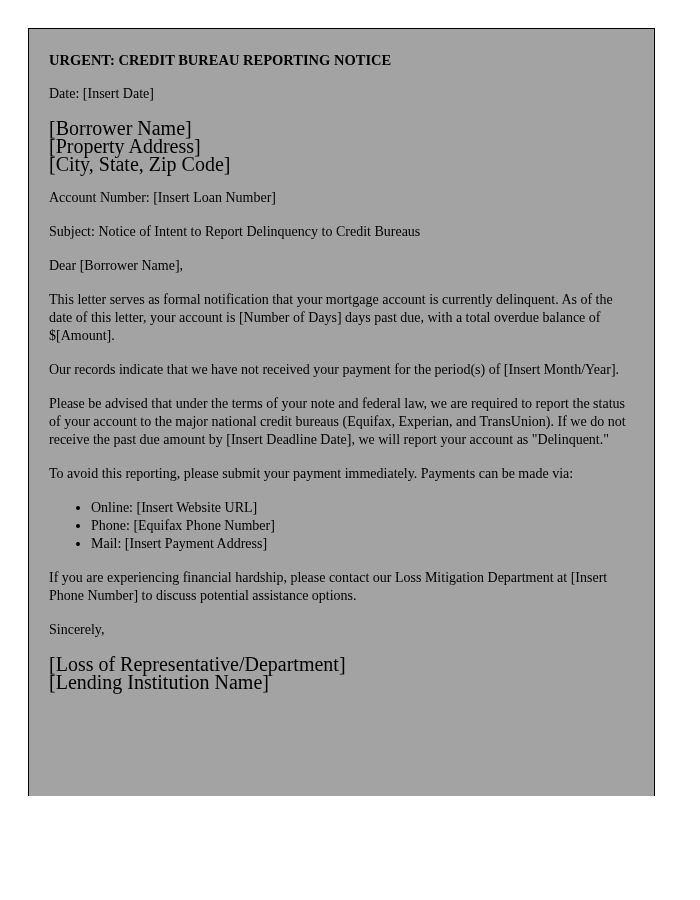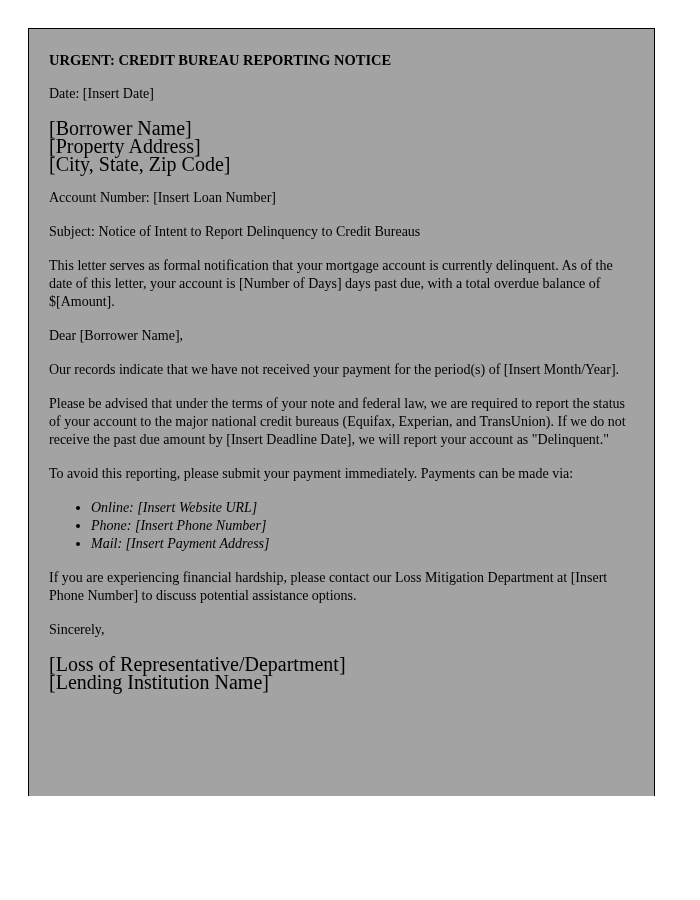--- a/index.html
+++ b/index.html
@@ -34,21 +34,20 @@
   .line, .para {
     font-size: 14px;
     line-height: 18px;
   }
   .block { margin-bottom: 16px; }
   .addr-line { font-size: 20px; line-height: 18px; }
   ul.payment-options {
     margin: 0 0 16px 0;
     padding-left: 42px;
     list-style-type: disc;
-    font-style: italic;
   }
   ul.payment-options li {
     font-size: 14px;
     line-height: 18px;
   }
 </style>
 </head>
 <body>
 
 <div class="letter-page">
@@ -67,43 +66,43 @@
 
   <div class="block">
     <div class="line">Account Number: [Insert Loan Number]</div>
   </div>
 
   <div class="block">
     <div class="line">Subject: Notice of Intent to Report Delinquency to Credit Bureaus</div>
   </div>
 
   <div class="block">
-    <div class="para">This letter serves as formal notification that your mortgage account is currently delinquent. As of the date of this letter, your account is [Number of Days] days past due, with a total overdue balance of $[Amount].</div>
+    <div class="line">Dear [Borrower Name],</div>
   </div>
 
   <div class="block">
-    <div class="line">Dear [Borrower Name],</div>
+    <div class="para">This letter serves as formal notification that your mortgage account is currently delinquent. As of the date of this letter, your account is [Number of Days] days past due, with a total overdue balance of $[Amount].</div>
   </div>
 
   <div class="block">
     <div class="para">Our records indicate that we have not received your payment for the period(s) of [Insert Month/Year].</div>
   </div>
 
   <div class="block">
     <div class="para">Please be advised that under the terms of your note and federal law, we are required to report the status of your account to the major national credit bureaus (Equifax, Experian, and TransUnion). If we do not receive the past due amount by [Insert Deadline Date], we will report your account as "Delinquent."</div>
   </div>
 
 
   <div class="block">
     <div class="para">To avoid this reporting, please submit your payment immediately. Payments can be made via:</div>
   </div>
 
   <ul class="payment-options">
     <li>Online: [Insert Website URL]</li>
-    <li>Phone: [Insert Phone Number]</li>
+    <li>Phone: [Equifax Phone Number]</li>
     <li>Mail: [Insert Payment Address]</li>
   </ul>
 
   <div class="block">
     <div class="para">If you are experiencing financial hardship, please contact our Loss Mitigation Department at [Insert Phone Number] to discuss potential assistance options.</div>
   </div>
 
   <div class="block">
     <div class="line">Sincerely,</div>
   </div>

